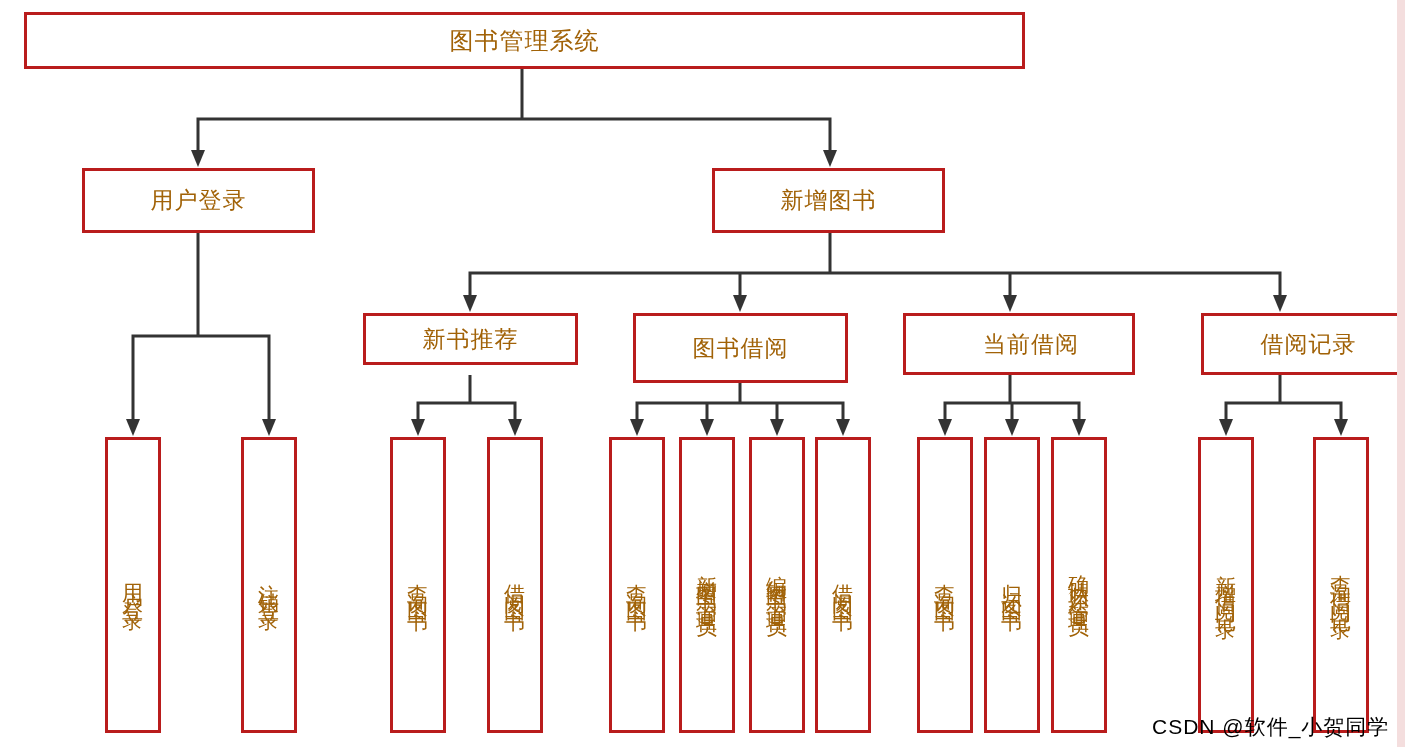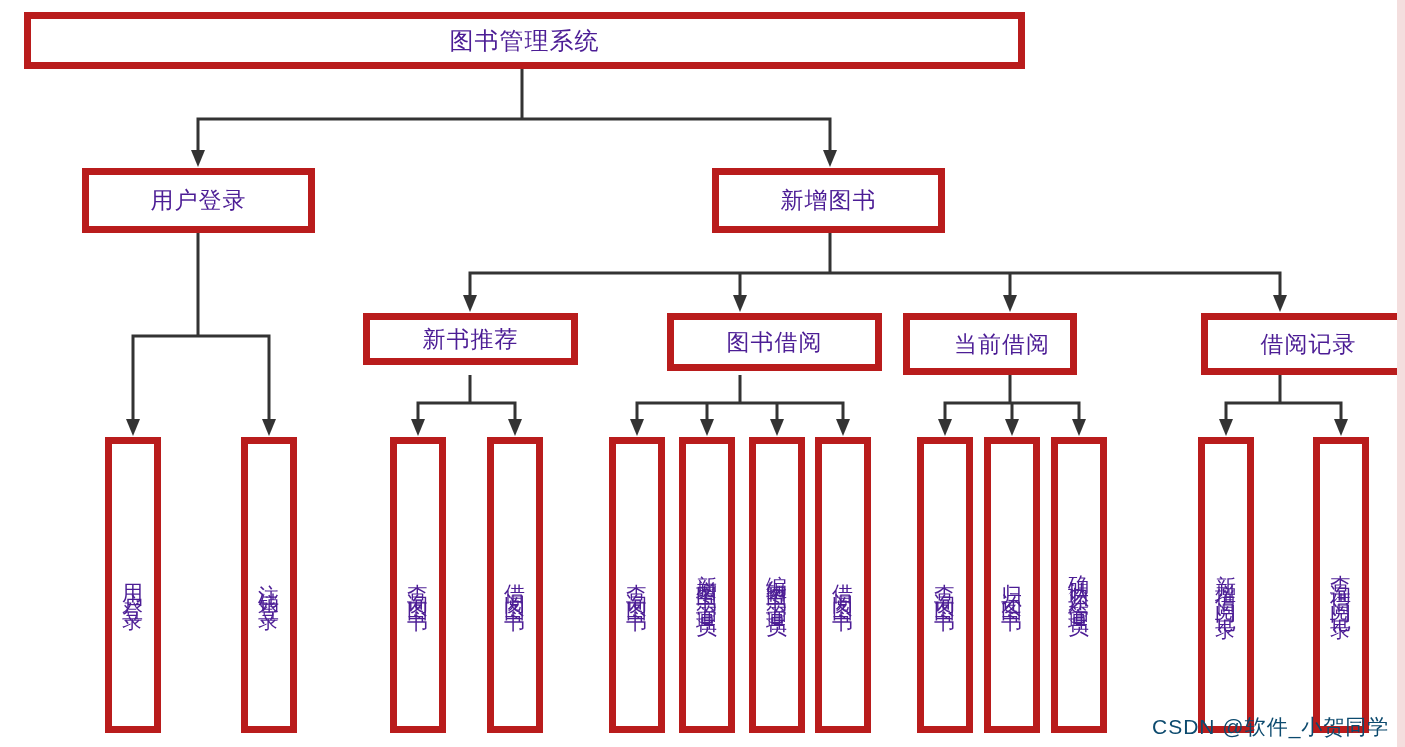--- a/index.html
+++ b/index.html
@@ -18,22 +18,22 @@
   .connectors {
     position: absolute;
     left: 0;
     top: 0;
     pointer-events: none;
   }
   .box {
     position: absolute;
     box-sizing: border-box;
     background: #ffffff;
-    border: 7px solid #b91c1c;
-    color: #4c1d95;
+    border: 3px solid #b91c1c;
+    color: #a16207;
     display: flex;
     align-items: center;
     justify-content: center;
     line-height: 1;
     white-space: nowrap;
   }
   .hbox {
     font-size: 23px;
     letter-spacing: 1px;
   }
@@ -52,21 +52,21 @@
   }
   .vbox.long {
     letter-spacing: 6px;
   }
   .watermark {
     position: absolute;
     left: 1152px;
     top: 713px;
     font-size: 21px;
     letter-spacing: 1px;
-    color: #0c4a6e;
+    color: #000000;
     white-space: nowrap;
     z-index: 5;
   }
   .right-strip {
     position: absolute;
     left: 1397px;
     top: 0;
     width: 8px;
     height: 747px;
     background: #f4dede;
@@ -116,22 +116,22 @@
       <polygon points="1334,419 1348,419 1341,436"></polygon>
     </g>
   </svg>
 
   <div class="box rootbox" style="left:24px; top:12px; width:1001px; height:57px;">图书管理系统</div>
 
   <div class="box hbox" style="left:82px; top:168px; width:233px; height:65px;">用户登录</div>
   <div class="box hbox" style="left:712px; top:168px; width:233px; height:65px;">新增图书</div>
 
   <div class="box hbox" style="left:363px; top:313px; width:215px; height:52px;">新书推荐</div>
-  <div class="box hbox" style="left:633px; top:313px; width:215px; height:58px;margin-left:34px;">图书借阅</div>
-  <div class="box hbox" style="left:903px; top:313px; width:174px; height:62px;padding-left:24px;">当前借阅</div>
+  <div class="box hbox" style="left:633px; top:313px; width:215px; height:70px;">图书借阅</div>
+  <div class="box hbox" style="left:903px; top:313px; width:232px; height:62px;padding-left:24px;">当前借阅</div>
   <div class="box hbox" style="left:1173px; top:313px; width:215px; height:62px;margin-left:28px;">借阅记录</div>
 
   <div class="box vbox" style="left:105px;">用户登录</div>
   <div class="box vbox" style="left:241px;">注销登录</div>
 
   <div class="box vbox" style="left:390px;">查询图书</div>
   <div class="box vbox" style="left:487px;">借阅图书</div>
 
   <div class="box vbox" style="left:609px;">查询图书</div>
   <div class="box vbox long" style="left:679px;">新增图书（管理员）</div>

